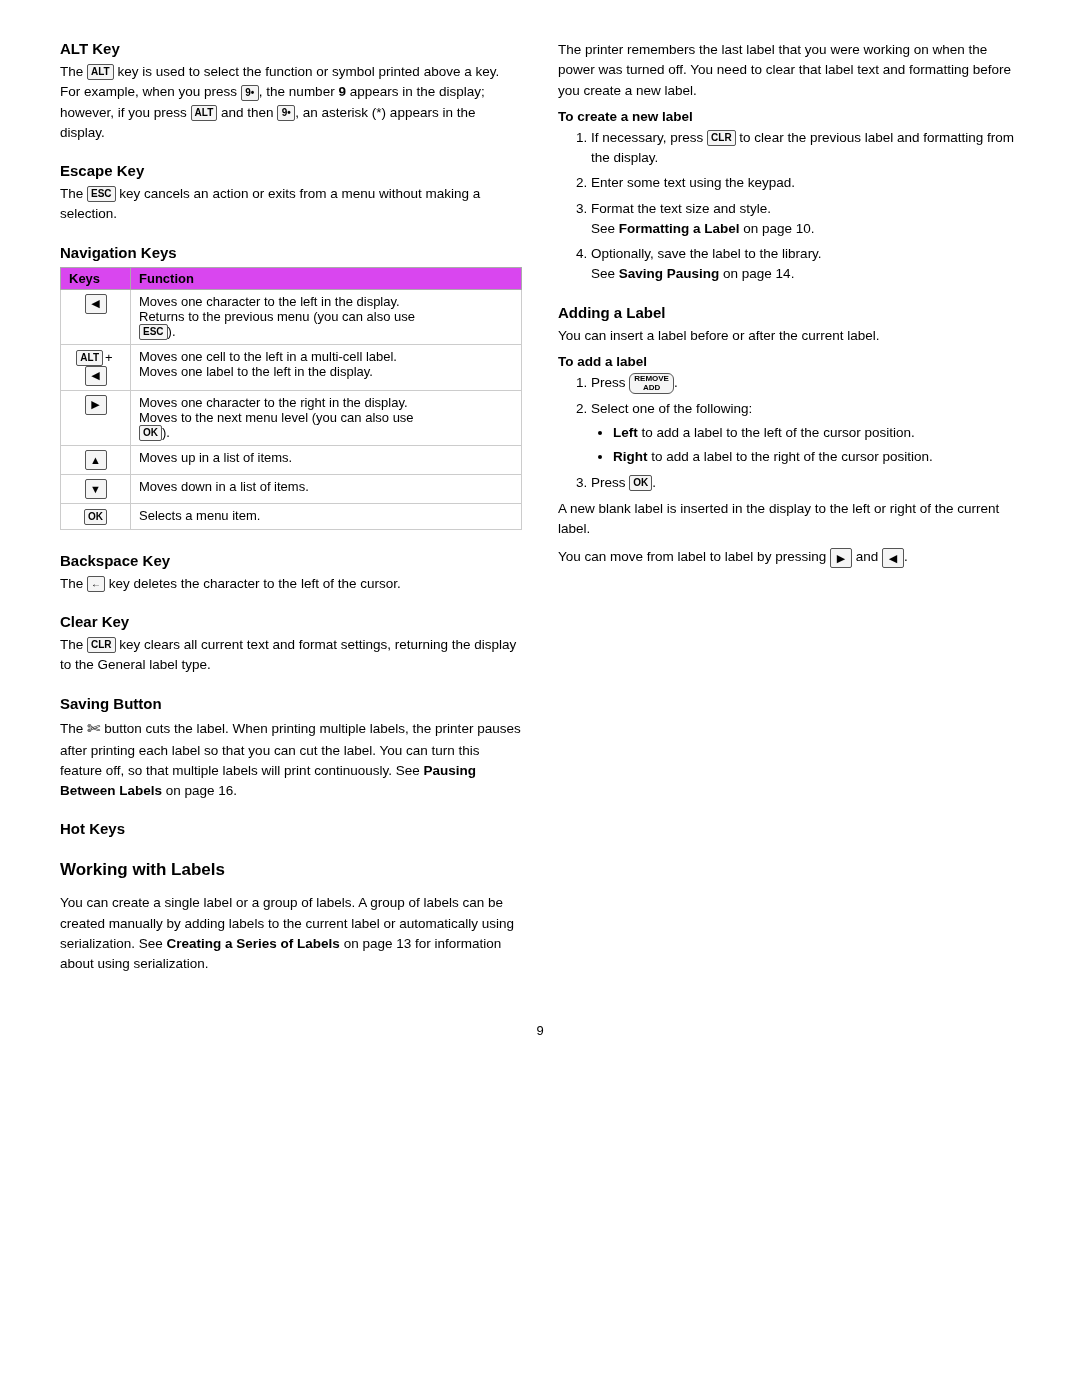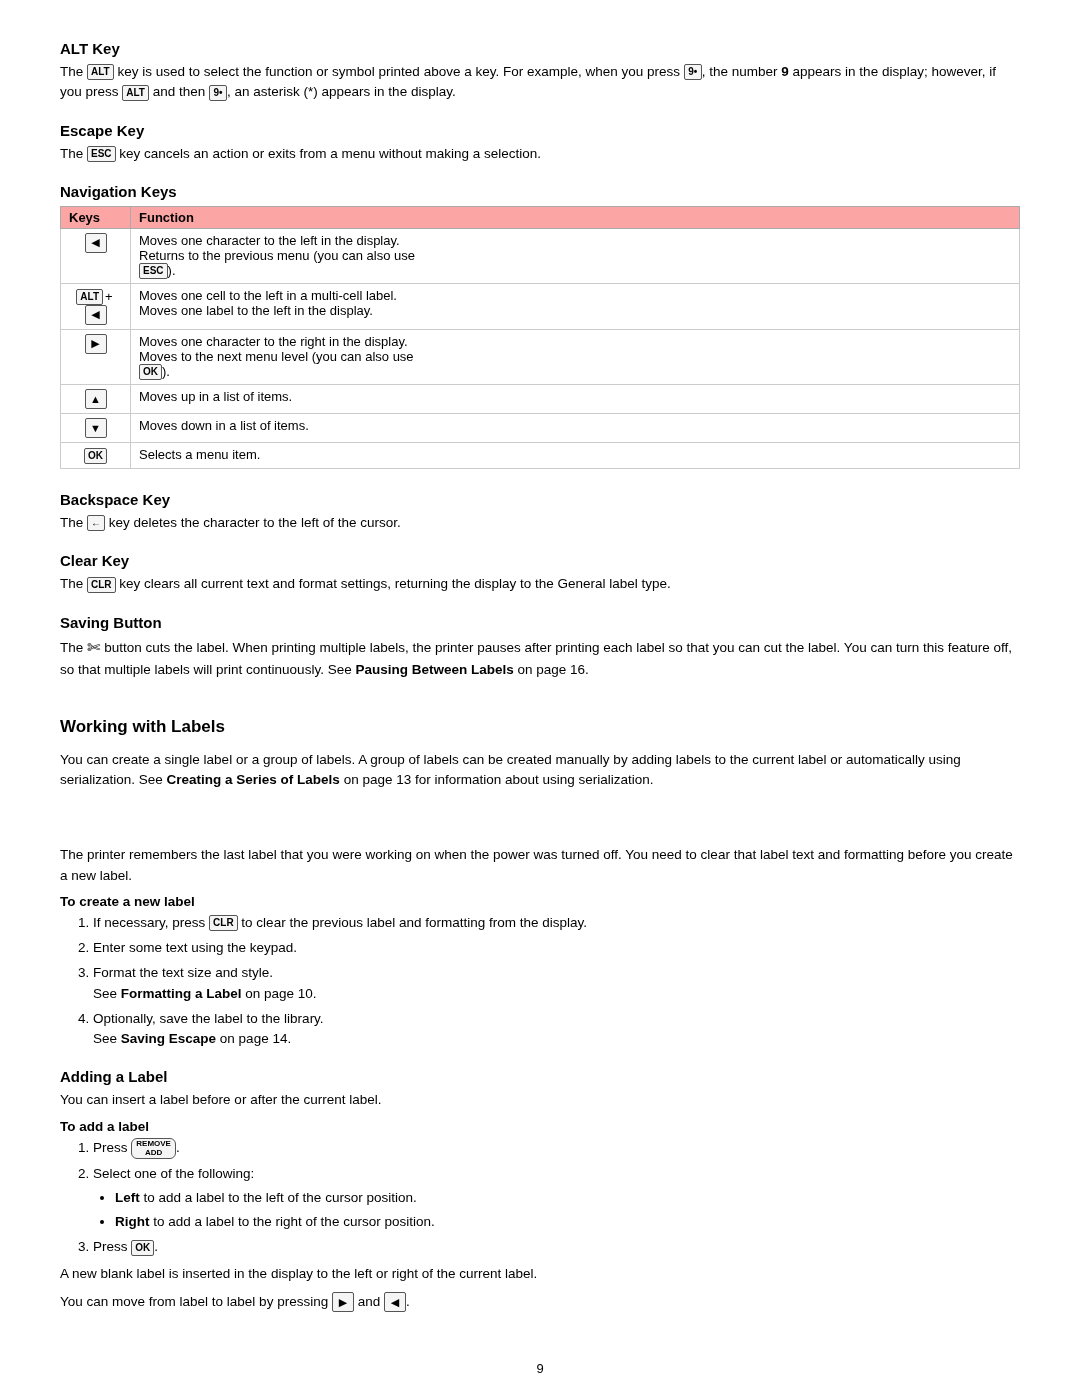--- a/index.html
+++ b/index.html
@@ -7,21 +7,21 @@
       background: #fff;
       font-family: Arial, Helvetica, sans-serif;
       font-size: 13.5px;
       color: #000;
       width: 1080px;
       min-height: 1397px;
       padding: 40px 60px 60px 60px;
     }
     .page {
       display: flex;
-      flex-direction: column;
+      flex-direction: row;
       gap: 36px;
       width: 100%;
     }
     .col {
       flex: 1;
       display: flex;
       flex-direction: column;
       gap: 0;
     }
     .section {
@@ -77,21 +77,21 @@
     table.nav-table {
       width: 100%;
       border-collapse: collapse;
       margin-top: 6px;
       margin-bottom: 8px;
     }
     table.nav-table th {
       text-align: left;
       padding: 3px 8px;
       font-size: 13px;
-      background: #fca5a5;
+      background: #d946ef;
       border: 1px solid #aaa;
     }
     table.nav-table td {
       padding: 4px 8px;
       font-size: 13px;
       border: 1px solid #ccc;
       vertical-align: top;
     }
     .key-cell {
       width: 70px;
@@ -254,20 +254,21 @@
     </div>
 
     <div class="section">
       <div class="section-title">Saving Button</div>
       <p>
         The <span class="scissors-icon">✄</span> button cuts the label. When printing multiple labels, the printer pauses after printing each label so that you can cut the label. You can turn this feature off, so that multiple labels will print continuously. See <strong>Pausing Between Labels</strong> on page 16.
       </p>
     </div>
 
     <div class="section">
+      <div class="section-title">Hot Keys</div>
     </div>
 
     <div class="section">
       <div class="section-title-large">Working with Labels</div>
       <p>
         You can create a single label or a group of labels. A group of labels can be created manually by adding labels to the current label or automatically using serialization. See <strong>Creating a Series of Labels</strong> on page 13 for information about using serialization.
       </p>
     </div>
 
   </div>
@@ -284,21 +285,21 @@
         </li>
         <li>
           Enter some text using the keypad.
         </li>
         <li>
           Format the text size and style.<br>
           See <strong>Formatting a Label</strong> on page 10.
         </li>
         <li>
           Optionally, save the label to the library.<br>
-          See <strong>Saving Escape</strong> on page 14.
+          See <strong>Saving Pausing</strong> on page 14.
         </li>
       </ol>
     </div>
 
     <div class="section">
       <div class="section-title">Adding a Label</div>
       <p>You can insert a label before or after the current label.</p>
 
       <div class="sub-section-title">To add a label</div>
       <ol>

